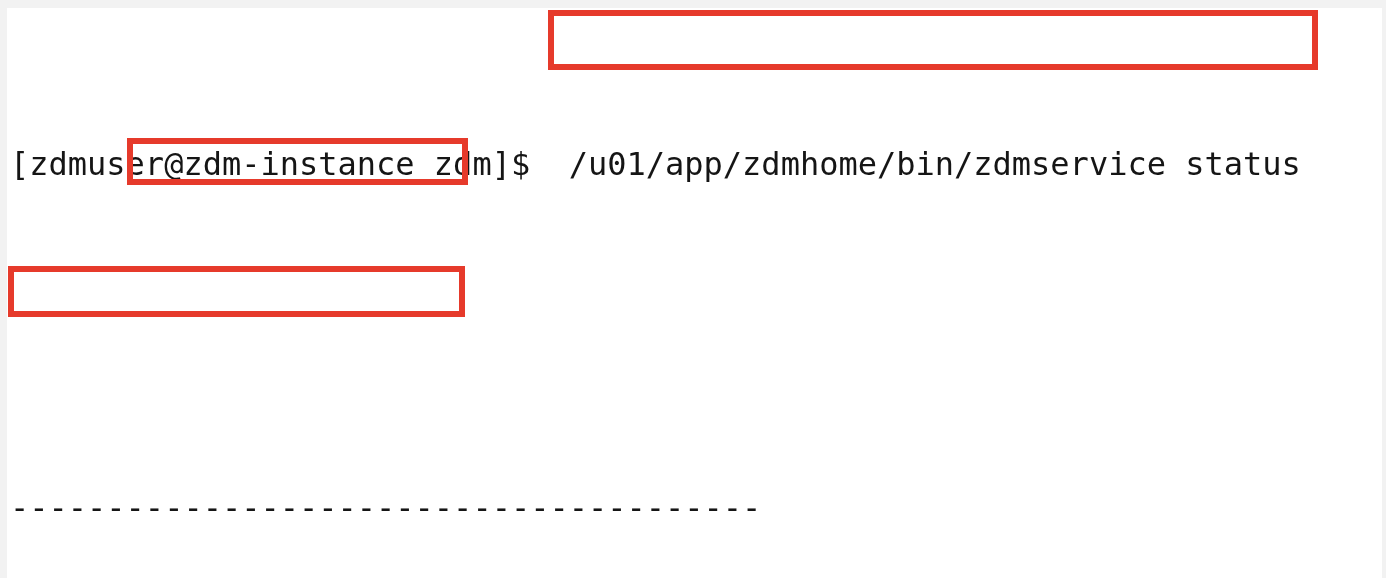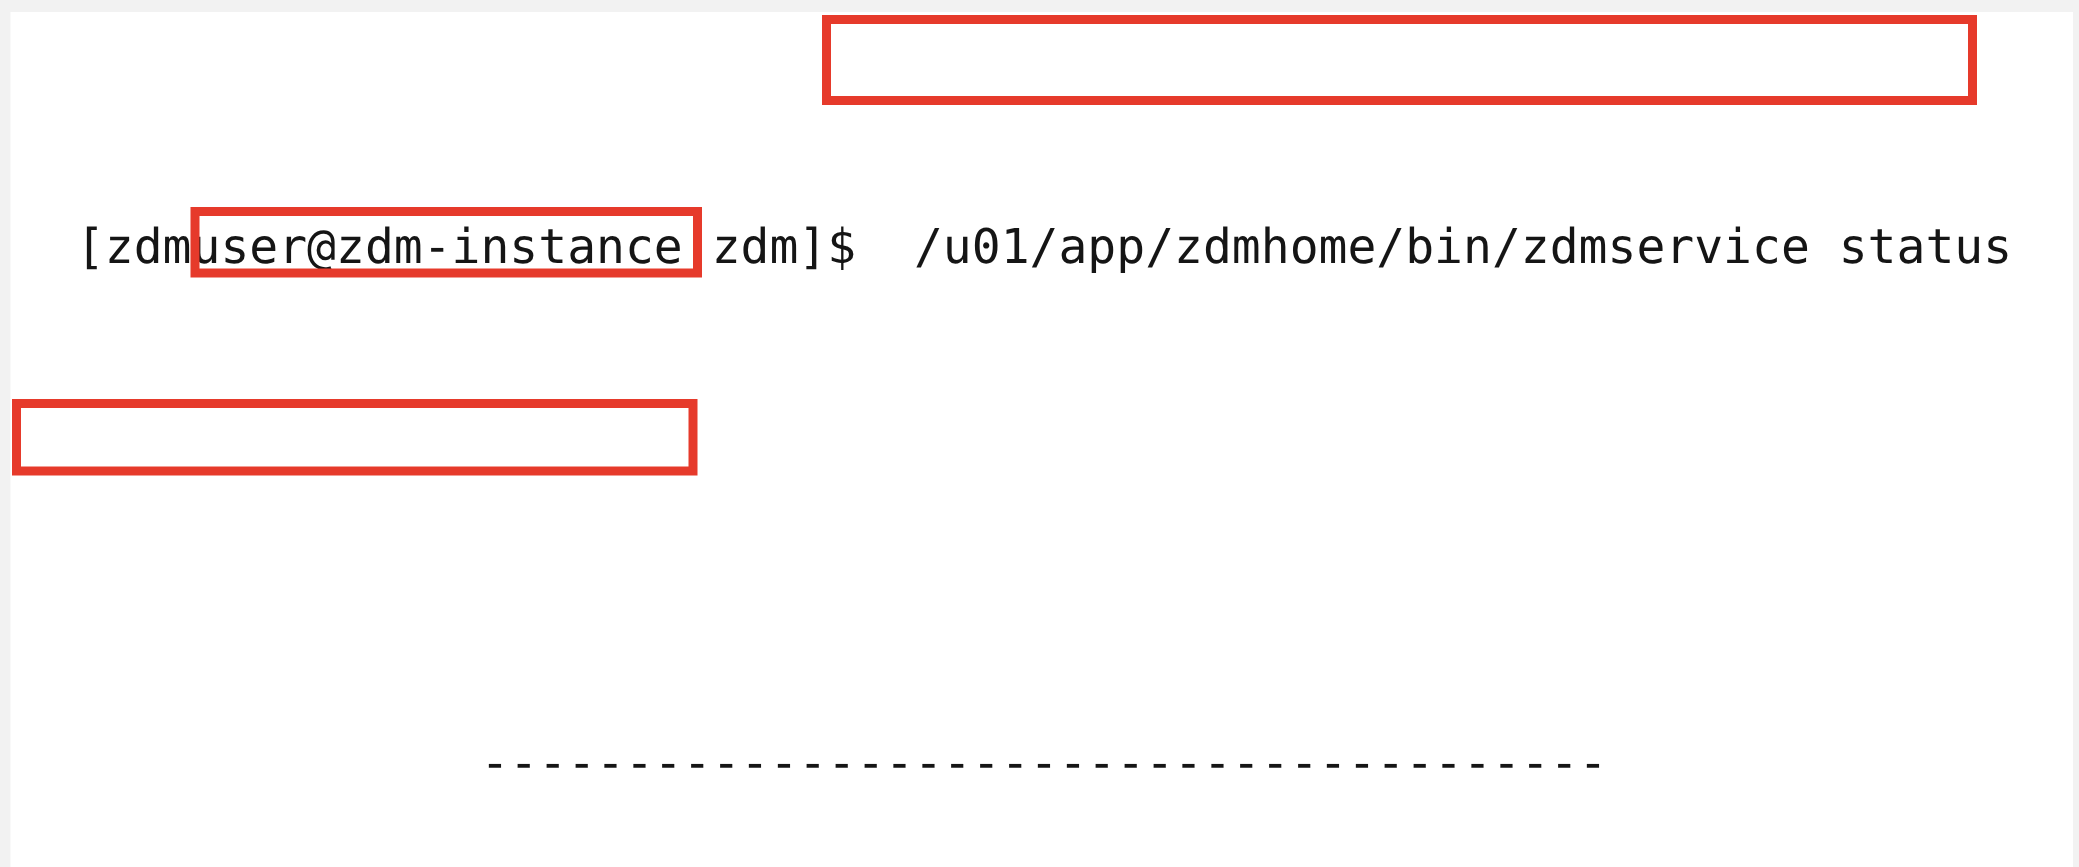--- a/index.html
+++ b/index.html
@@ -15,21 +15,21 @@
     left: 7px; top: 8px; right: 4px; bottom: 0;
     background: #ffffff;
   }
   .term {
     padding: 6px 0 0 3px;
     font-size: 32px;
     line-height: 43px;
     color: var(--ink);
     white-space: pre;
   }
-  .line { height: 43px; text-align: center; }
+  .line { height: 43px; }
   .cmd { margin-left: 2ch; }
   .abox {
     position: absolute;
     border: 6px solid var(--red);
     box-sizing: border-box;
     pointer-events: none;
   }
   #box-cmd     { left: 541px; top: 2px;   width: 770px; height: 60px; }
   #box-title   { left: 120px; top: 130px; width: 341px; height: 47px; }
   #box-running { left: 1px;   top: 258px; width: 457px; height: 51px; }

